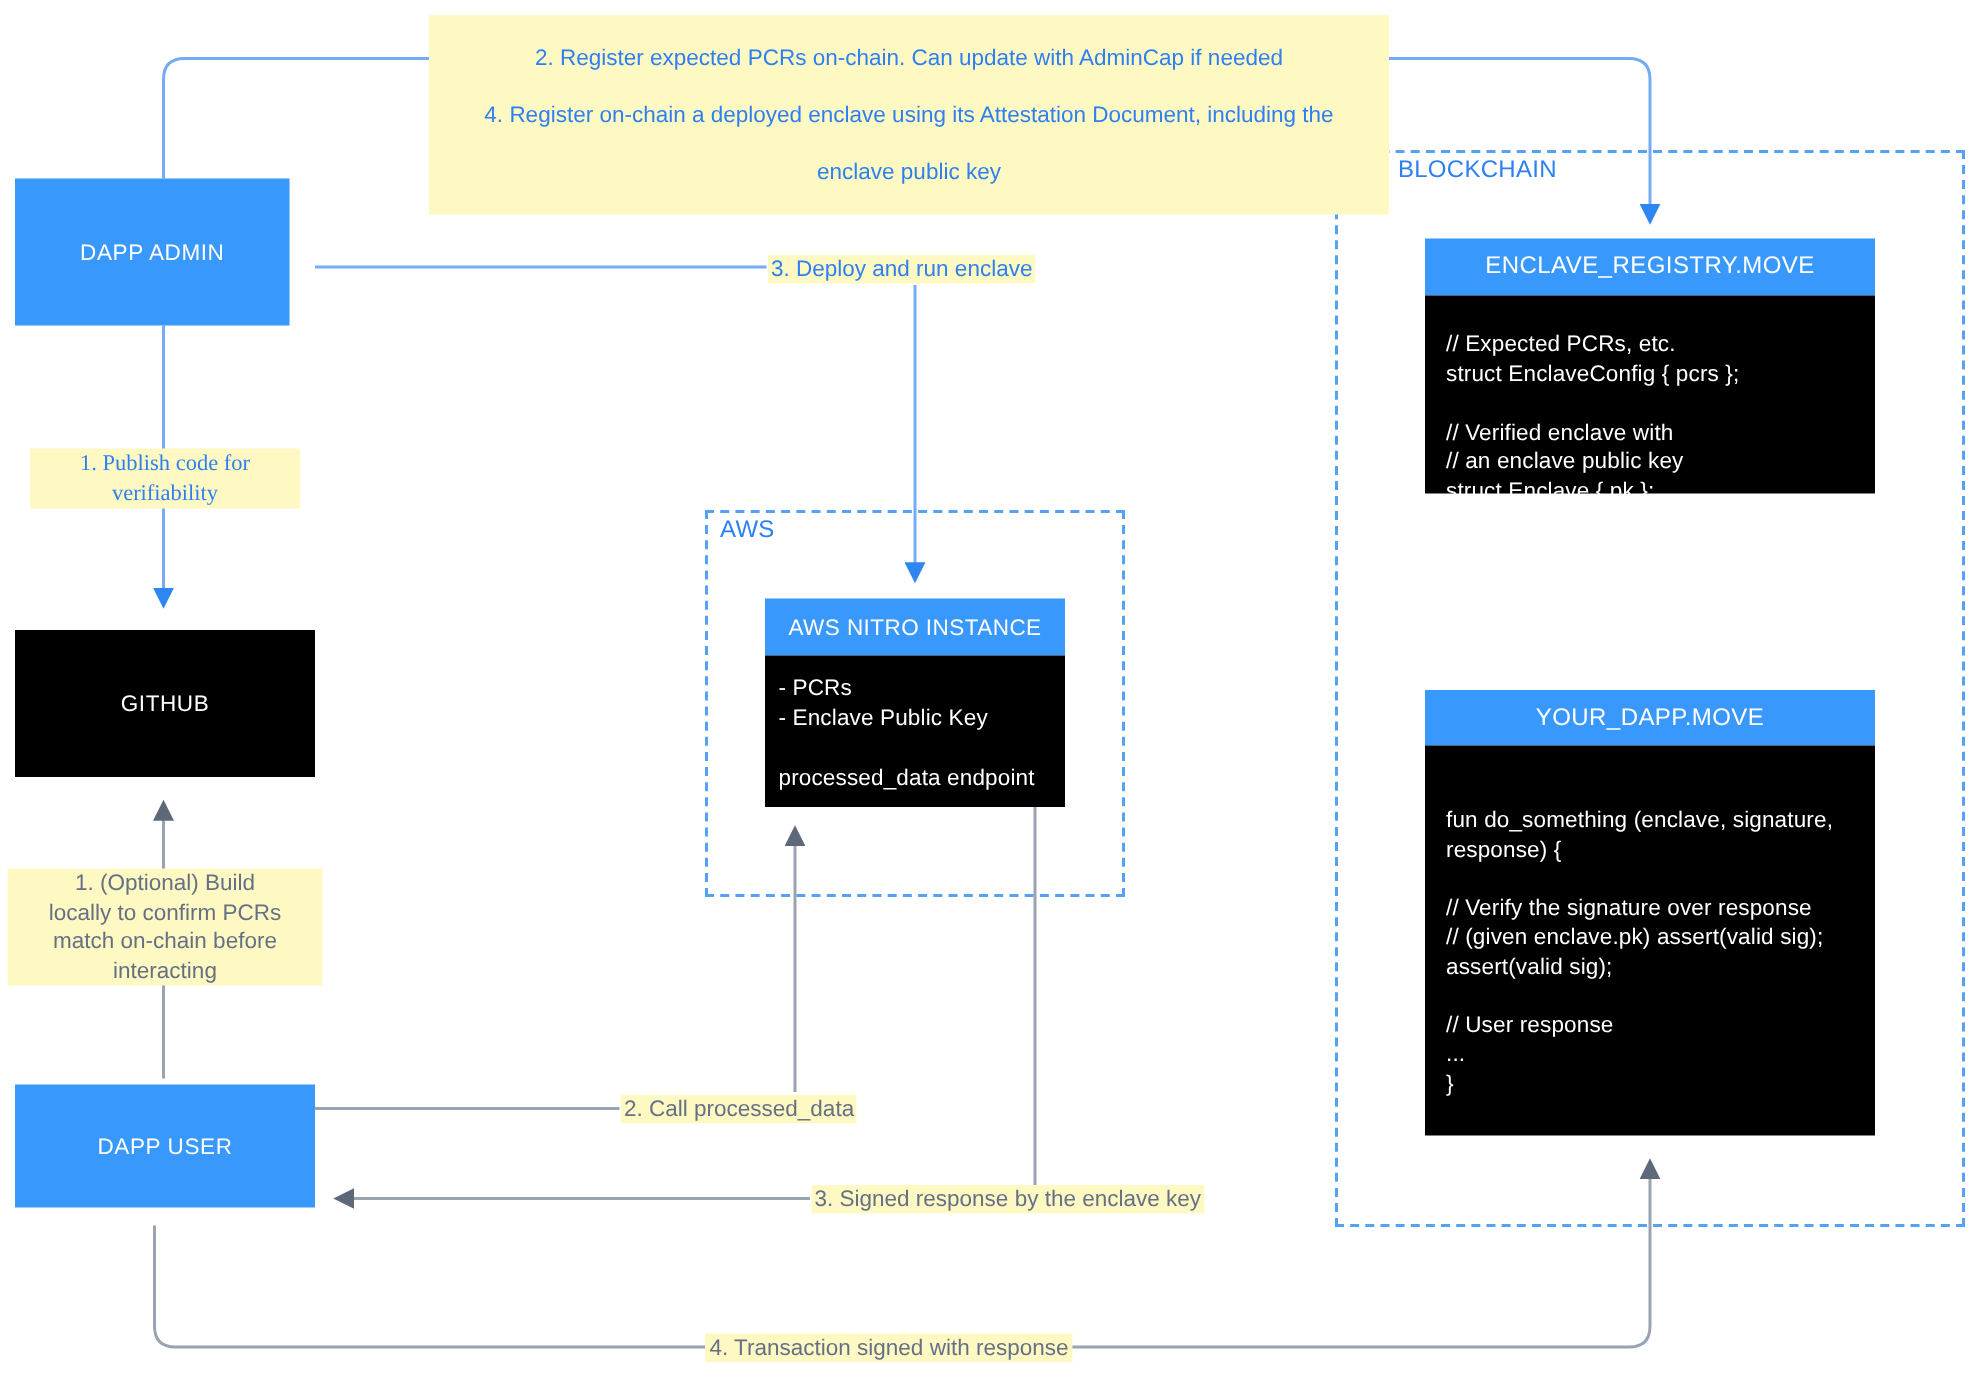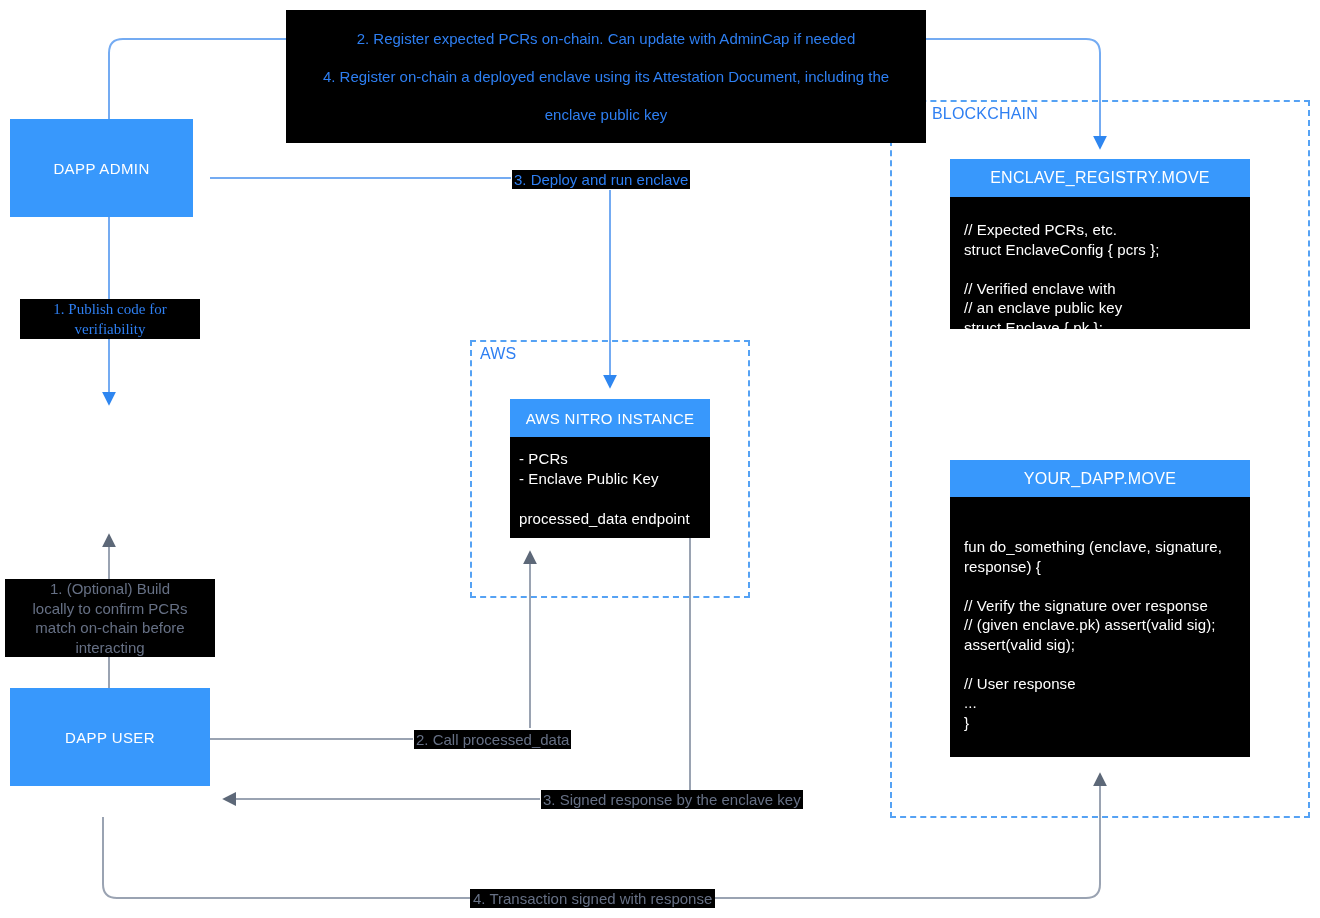--- a/index.html
+++ b/index.html
@@ -47,21 +47,21 @@
   .code-card .card-body {
     background: #000000; color: #ffffff;
     font-size: 15px; line-height: 19.5px;
     white-space: pre-line; letter-spacing: 0.1px;
   }
 
   
   .edge-label {
     position: absolute; z-index: 2;
     font-size: 15px; line-height: 19px;
-    background: #000000; white-space: pre-line;
+    background: #fef9c3; white-space: pre-line;
   }
   .edge-label.blue { color: #2e7ff2; }
   .edge-label.gray { color: #667085; }
   .center { text-align: center; }
 </style>
 </head>
 <body>
 
 <div id="stage">
 
@@ -116,22 +116,23 @@
 interacting</div>
 
   <div class="edge-label gray" style="left:414px; top:730px; padding:0 2px;">2. Call processed_data</div>
 
   <div class="edge-label gray" style="left:541px; top:790px; padding:0 2px;">3. Signed response by the enclave key</div>
 
   <div class="edge-label gray" style="left:470px; top:889px; padding:0 3px;">4. Transaction signed with response</div>
 
   <div class="node solid-box blue-box" style="left:10px; top:119px; width:183px; height:98px;">DAPP ADMIN</div>
 
+  <div class="node solid-box black-box" style="left:10px; top:420px; width:200px; height:98px;">GITHUB</div>
 
-  <div class="node solid-box blue-box" style="left:10px; top:688px; width:200px; height:98px;">DAPP USER</div>
+  <div class="node solid-box blue-box" style="left:10px; top:723px; width:200px; height:82px;">DAPP USER</div>
 
   <div class="code-card" style="left:510px; top:399px; width:200px;">
     <div class="card-header" style="height:38px; font-size:15px;">AWS NITRO INSTANCE</div>
     <div class="card-body" style="height:101px; padding:12px 10px 0 9px; line-height:20px; font-size:15px;">- PCRs
 - Enclave Public Key
 
 processed_data endpoint</div>
   </div>
 
   <div class="code-card" style="left:950px; top:159px; width:300px;">

